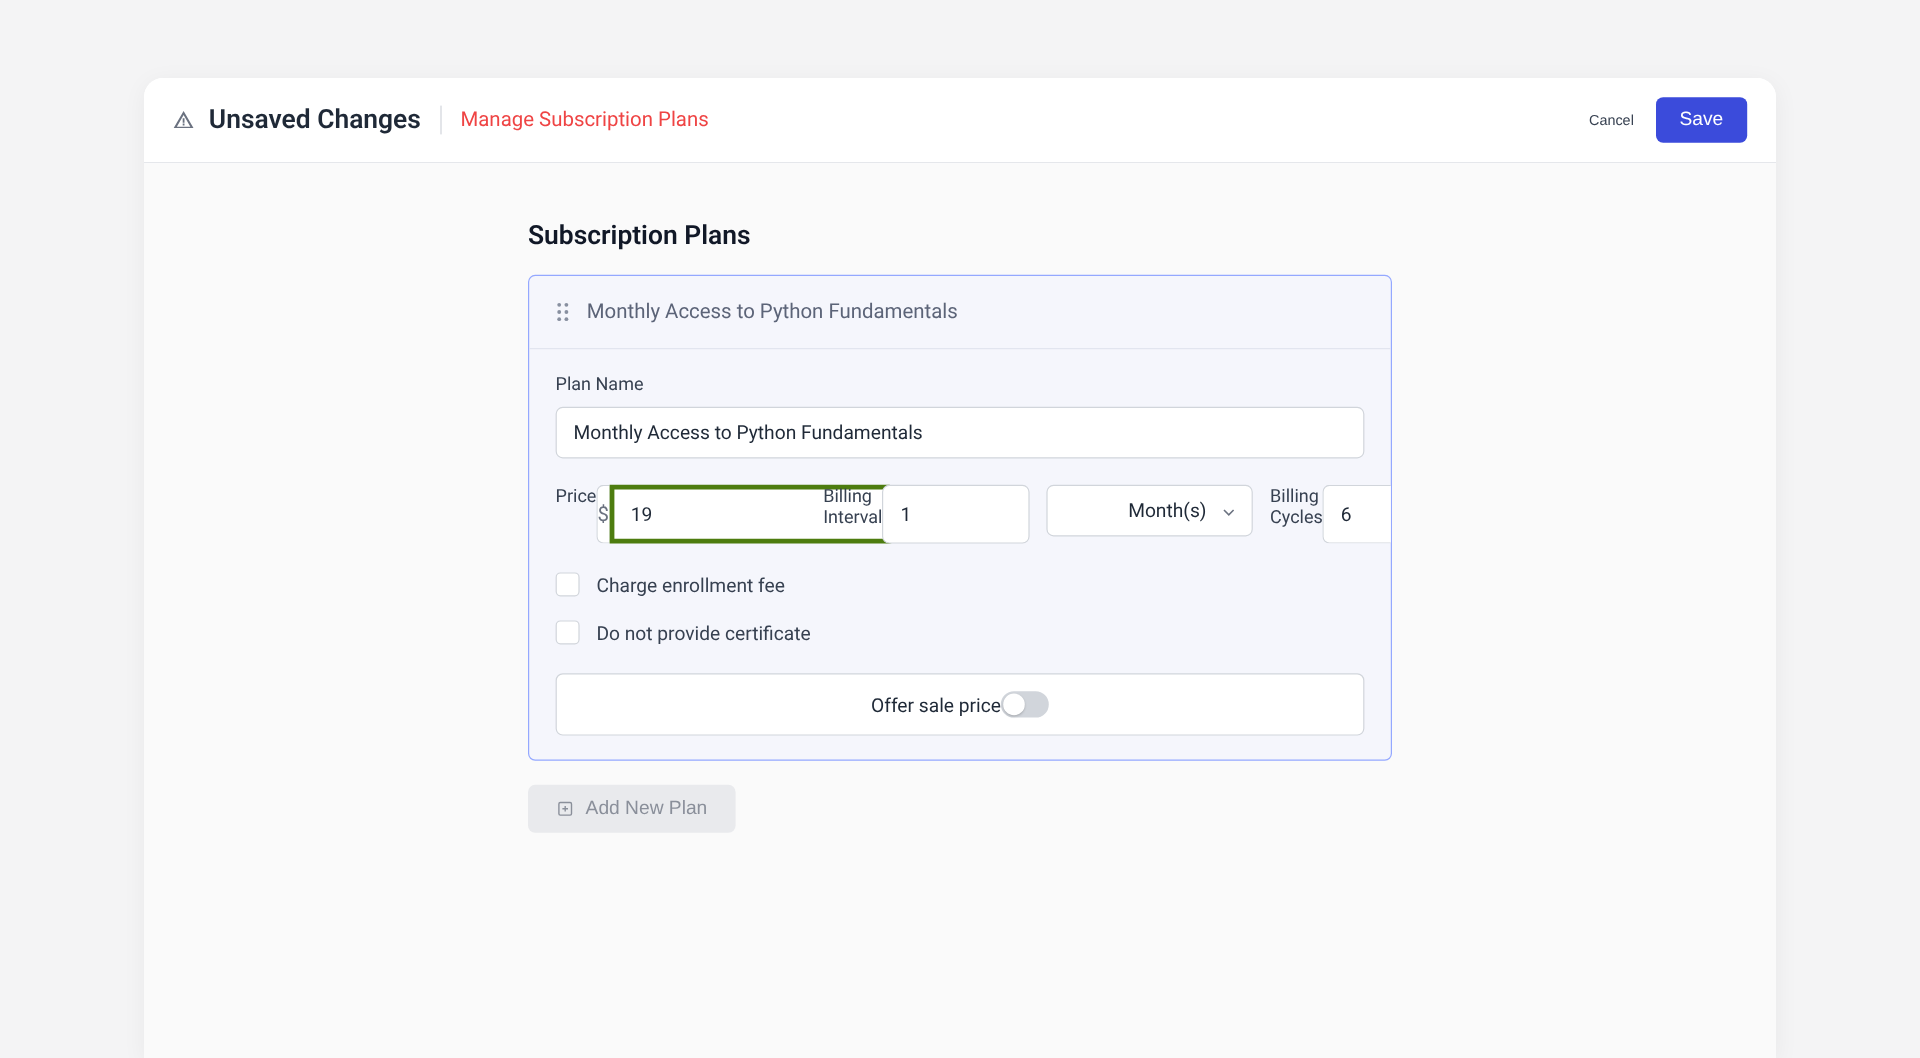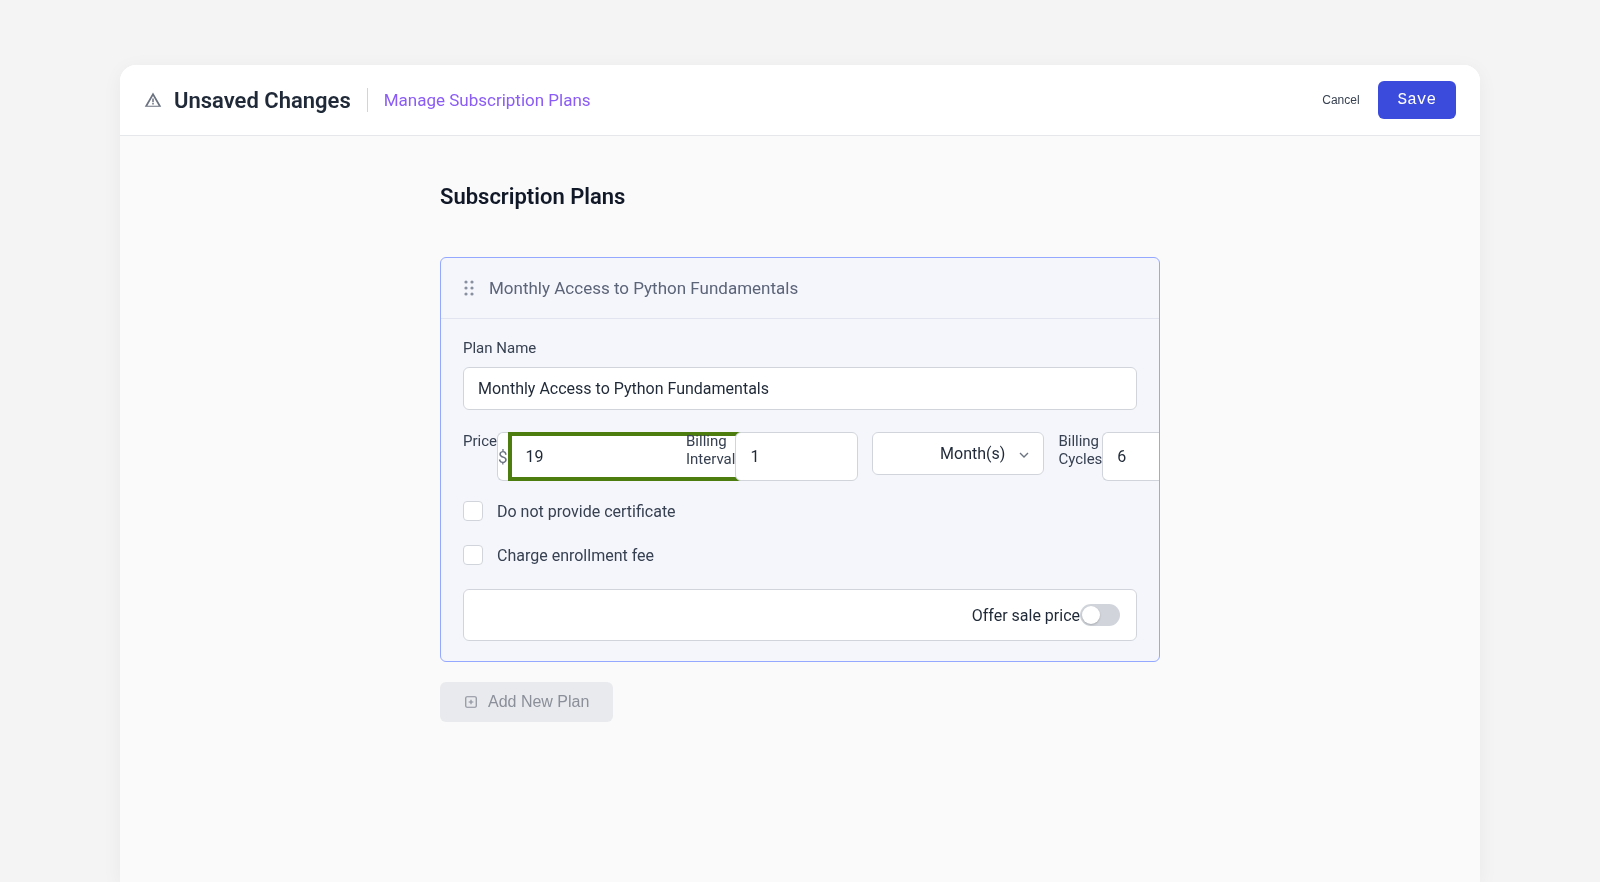--- a/index.html
+++ b/index.html
@@ -49,21 +49,21 @@
       color: #1f2937;
     }
     .breadcrumb-divider {
       width: 1px;
       height: 24px;
       background: #d1d5db;
       margin: 0 4px;
     }
     .breadcrumb-text {
       font-size: 17px;
-      color: #8b5cf6;
+      color: #ef4444;
     }
     .header-right {
       display: flex;
       align-items: center;
       gap: 18px;
     }
     .cancel-btn {
       background: none;
       border: none;
       font-size: 12px;
@@ -71,37 +71,36 @@
       cursor: pointer;
     }
     .save-btn {
       background: #3b4bdb;
       color: #fff;
       border: none;
       padding: 10px 20px;
       border-radius: 6px;
       font-size: 16px;
       cursor: pointer;
-      font-family: Liberation Mono, monospace;
     }
     .main {
       background: #fafafa;
       height: calc(100% - 60px);
       padding-top: 48px;
       display: flex;
       justify-content: center;
     }
     .content {
       width: 720px;
     }
     .page-title {
       font-size: 22px;
       font-weight: 600;
       color: #111827;
-      margin-bottom: 48px;
+      margin-bottom: 20px;
     }
     .plan-card {
       border: 1.5px solid #94a8ff;
       border-radius: 6px;
       background: #f5f6fc;
       overflow: hidden;
     }
     .plan-header {
       display: flex;
       align-items: center;
@@ -234,21 +233,21 @@
       background: #fff;
       cursor: pointer;
     }
     .checkbox-label {
       font-size: 16px;
       color: #374151;
     }
     .toggle-row {
       display: flex;
       align-items: center;
-      justify-content: flex-end;
+      justify-content: center;
       padding: 14px 16px;
       border: 1px solid #d1d5db;
       border-radius: 6px;
       background: #fff;
       margin-top: 24px;
     }
     .toggle-label {
       font-size: 16px;
       color: #1f2937;
     }
@@ -361,28 +360,28 @@
 
             <div class="col">
               <div class="field-label">Billing Cycles</div>
               <div class="cycles-group">
                 <input class="cycles-input" type="text" value="6" style="">
 
               </div>
             </div>
           </div>
 
+          <div class="checkbox-row">
+            <div class="checkbox"></div>
+            <span class="checkbox-label">Charge enrollment fee</span>
+          </div>
+
           <div class="checkbox-row sub">
             <div class="checkbox"></div>
             <span class="checkbox-label">Do not provide certificate</span>
-          </div>
-
-          <div class="checkbox-row">
-            <div class="checkbox"></div>
-            <span class="checkbox-label">Charge enrollment fee</span>
           </div>
 
 
           <div class="toggle-row">
             <span class="toggle-label">Offer sale price</span>
             <div class="toggle">
               <div class="toggle-knob"></div>
             </div>
           </div>
         </div>

